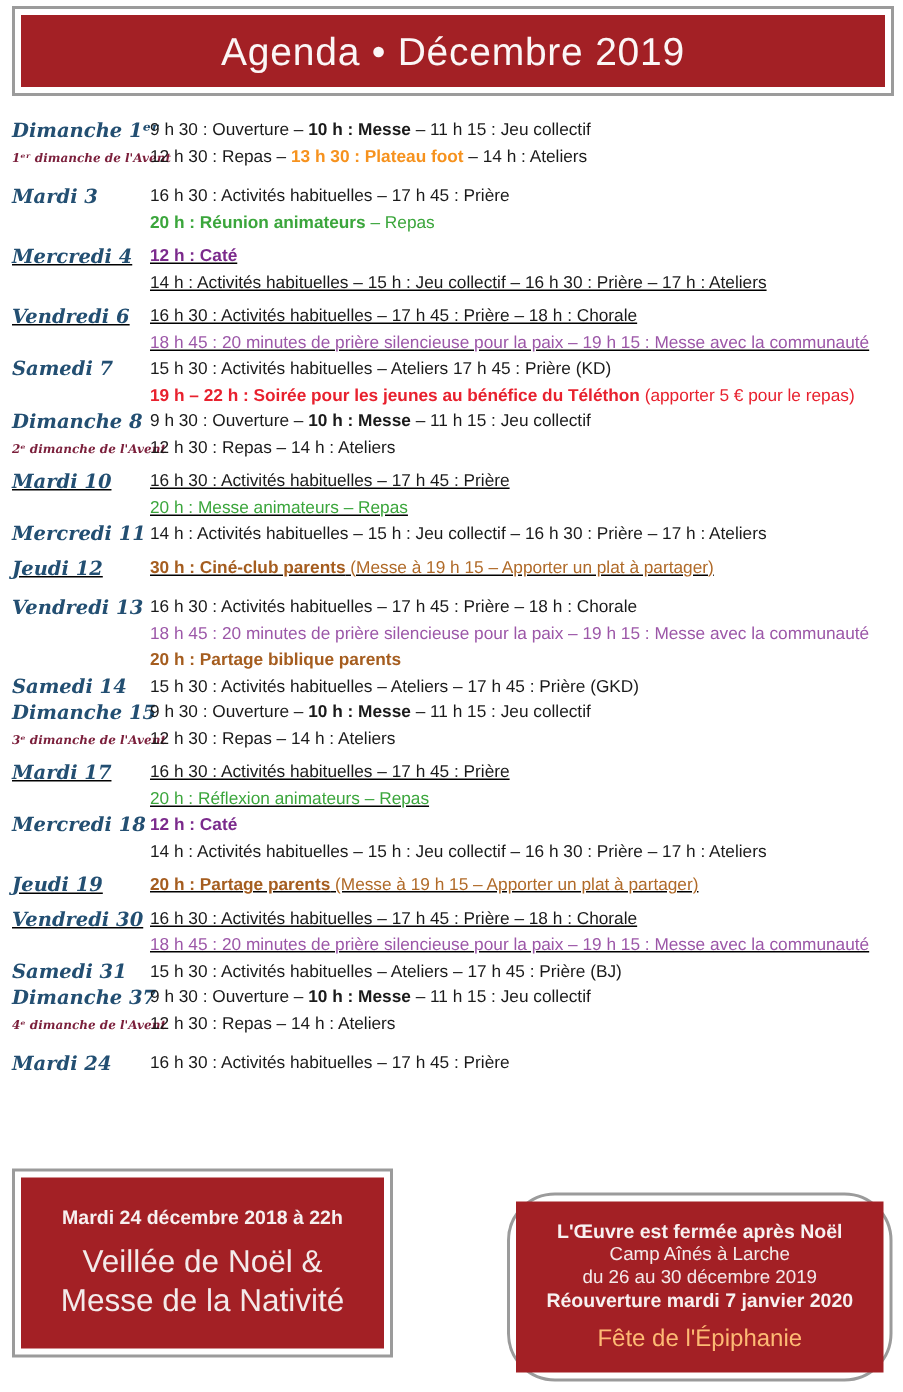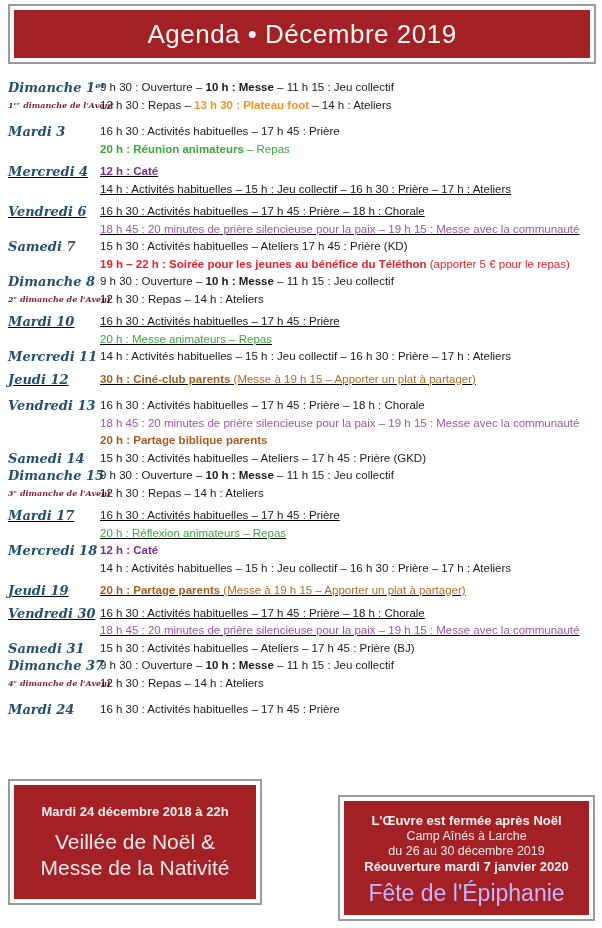--- a/index.html
+++ b/index.html
@@ -112,20 +112,21 @@
     top: 779px;
     width: 254px;
     height: 126px;
   }
   .footer-right {
     position: absolute;
     left: 338px;
     top: 795px;
     width: 257px;
     height: 126px;
+    border-radius: 32px;
   }
   .fb-date {
     font-size: 13px;
     font-weight: bold;
     line-height: 17px;
     margin-bottom: 9px;
   }
   .fb-big {
     font-size: 21px;
     font-weight: 400;
@@ -138,24 +139,24 @@
     line-height: 16px;
   }
   .fr-normal {
     font-size: 12.5px;
     font-weight: 400;
     line-height: 15px;
     color: #f3eaea;
   }
   .fr-gap { height: 7px; }
   .fr-big {
-    font-size: 23px;
+    font-size: 16px;
     font-weight: 400;
     line-height: 22px;
-    color: #c4b5fd;
+    color: #fdba74;
   }
 </style>
 </head>
 <body>
 
 <div class="page">
 
   <div class="header-box red-frame">
     <div class="red-fill">
       <div class="header-title">Agenda • Décembre 2019</div>

